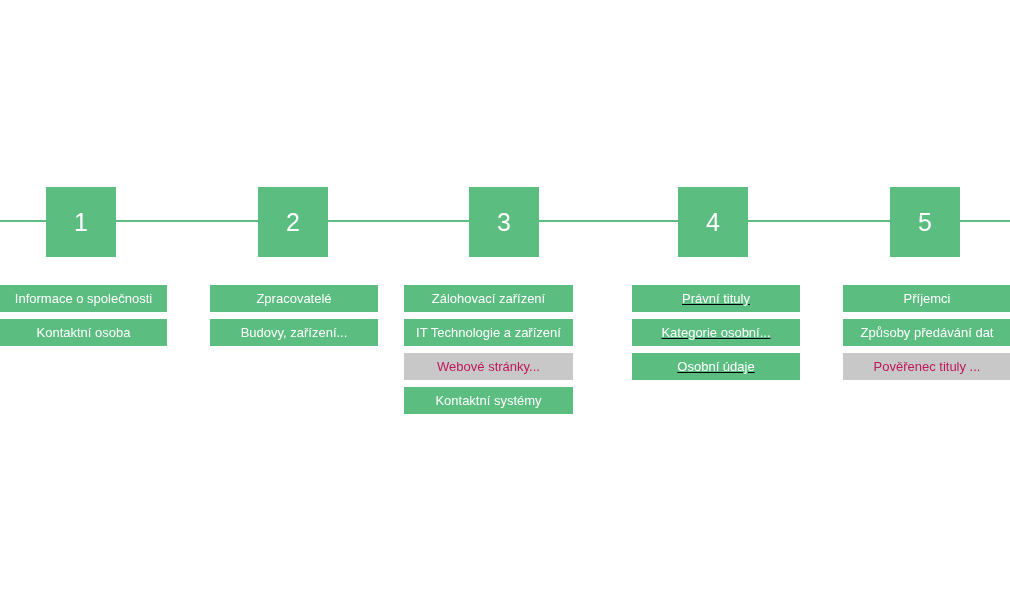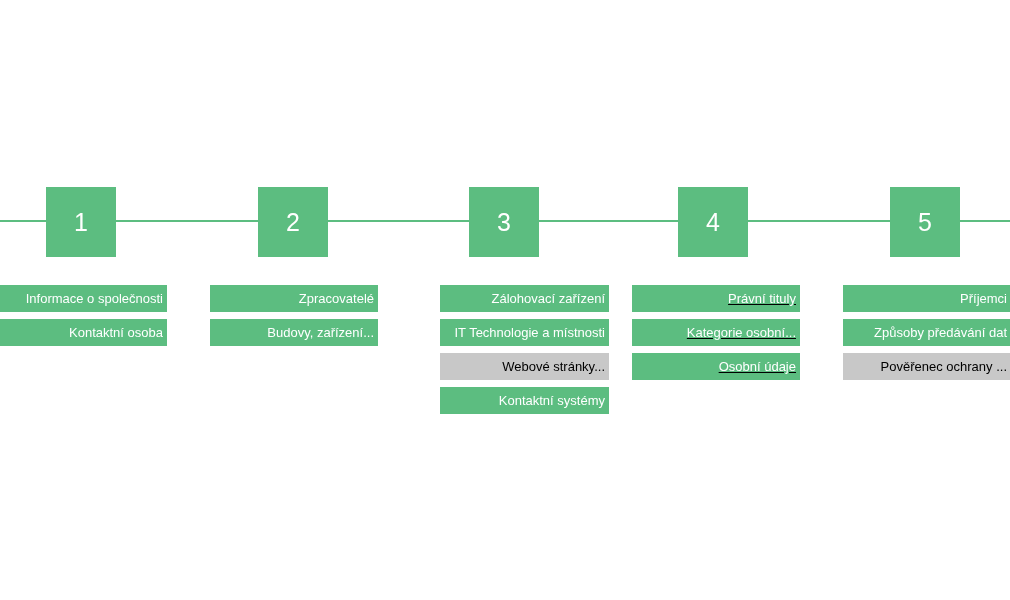--- a/index.html
+++ b/index.html
@@ -52,42 +52,42 @@
   .step-box.s4 { left: 678px; }
   .step-box.s5 { left: 890px; }
 
   
   .label-col {
     position: absolute;
     top: 285px;
   }
   .label-col.c1 { left: 0px;   width: 167px; }
   .label-col.c2 { left: 210px; width: 168px; }
-  .label-col.c3 { left: 440px; width: 169px; }
+  .label-col.c3 { left: 404px; width: 169px; }
   .label-col.c4 { left: 632px; width: 168px; text-decoration: underline; }
   .label-col.c5 { left: 843px; width: 168px; }
 
   .label-bar {
     height: 27px;
     line-height: 27px;
     margin-bottom: 7px;
-    text-align: right;
+    text-align: center;
     font-size: 13px;
     white-space: nowrap;
     overflow: hidden;
     box-sizing: border-box;
     padding: 0 4px;
   }
   .label-bar.green {
     background: #5CBD80;
     color: #ffffff;
   }
   .label-bar.grey {
     background: #C8C8C8;
-    color: #000000;
+    color: #be185d;
   }
 </style>
 </head>
 <body>
 
 <div id="canvas">
 
   <div class="connector"></div>
 
   <div class="step-box s1">
@@ -111,30 +111,30 @@
     <div class="label-bar green">Kontaktní osoba</div>
   </div>
 
   <div class="label-col c2">
     <div class="label-bar green">Zpracovatelé</div>
     <div class="label-bar green">Budovy, zařízení...</div>
   </div>
 
   <div class="label-col c3">
     <div class="label-bar green">Zálohovací zařízení</div>
-    <div class="label-bar green">IT Technologie a místnosti</div>
+    <div class="label-bar green">IT Technologie a zařízení</div>
     <div class="label-bar grey">Webové stránky...</div>
     <div class="label-bar green">Kontaktní systémy</div>
   </div>
 
   <div class="label-col c4">
     <div class="label-bar green">Právní tituly</div>
     <div class="label-bar green">Kategorie osobní...</div>
     <div class="label-bar green">Osobní údaje</div>
   </div>
 
   <div class="label-col c5">
     <div class="label-bar green">Příjemci</div>
     <div class="label-bar green">Způsoby předávání dat</div>
-    <div class="label-bar grey">Pověřenec ochrany ...</div>
+    <div class="label-bar grey">Pověřenec tituly ...</div>
   </div>
 
 </div>
 
 </body></html>

